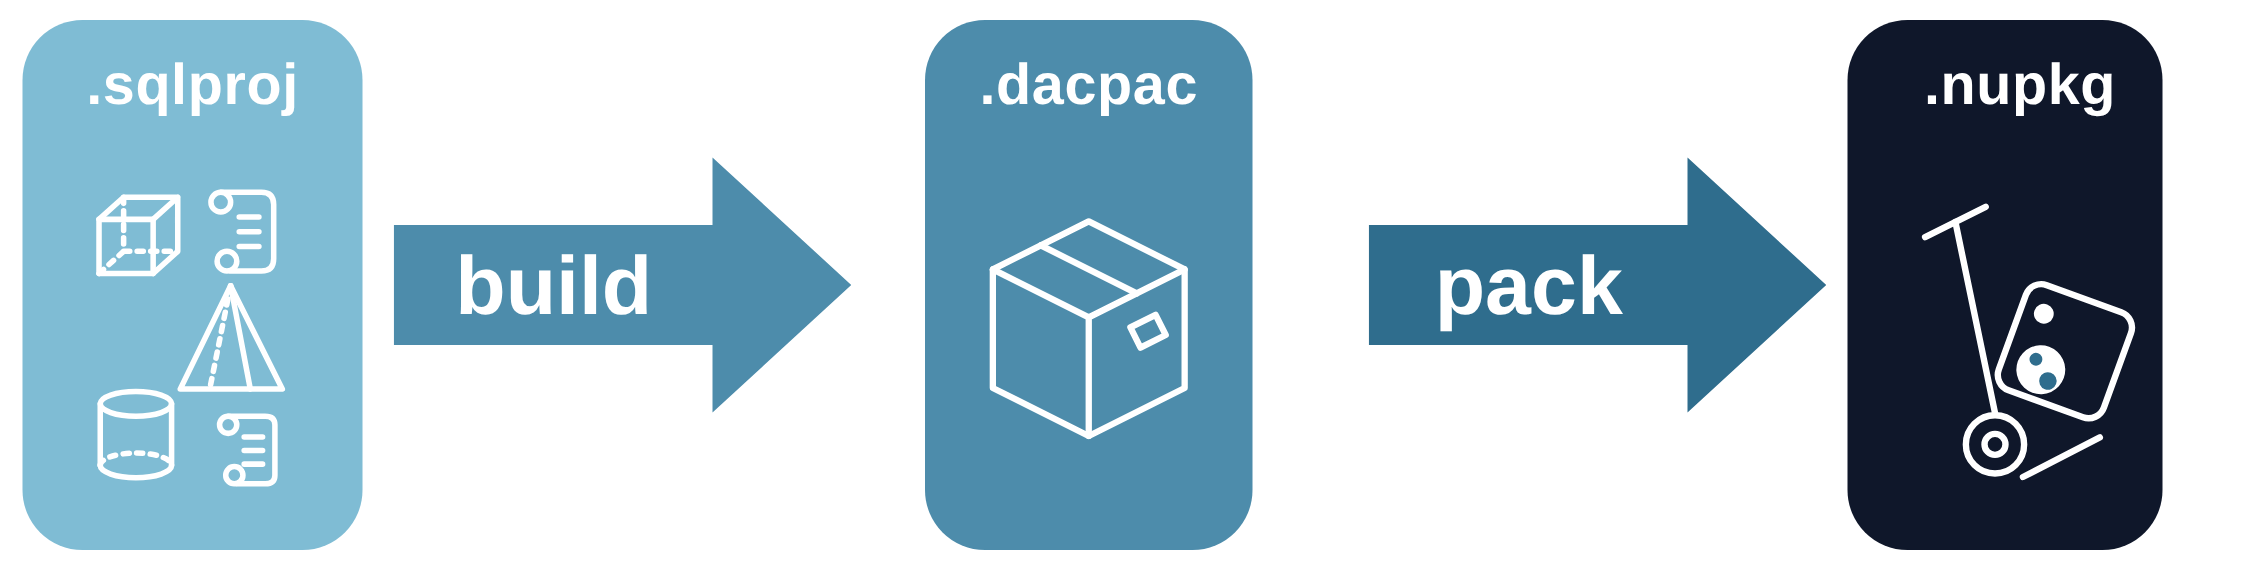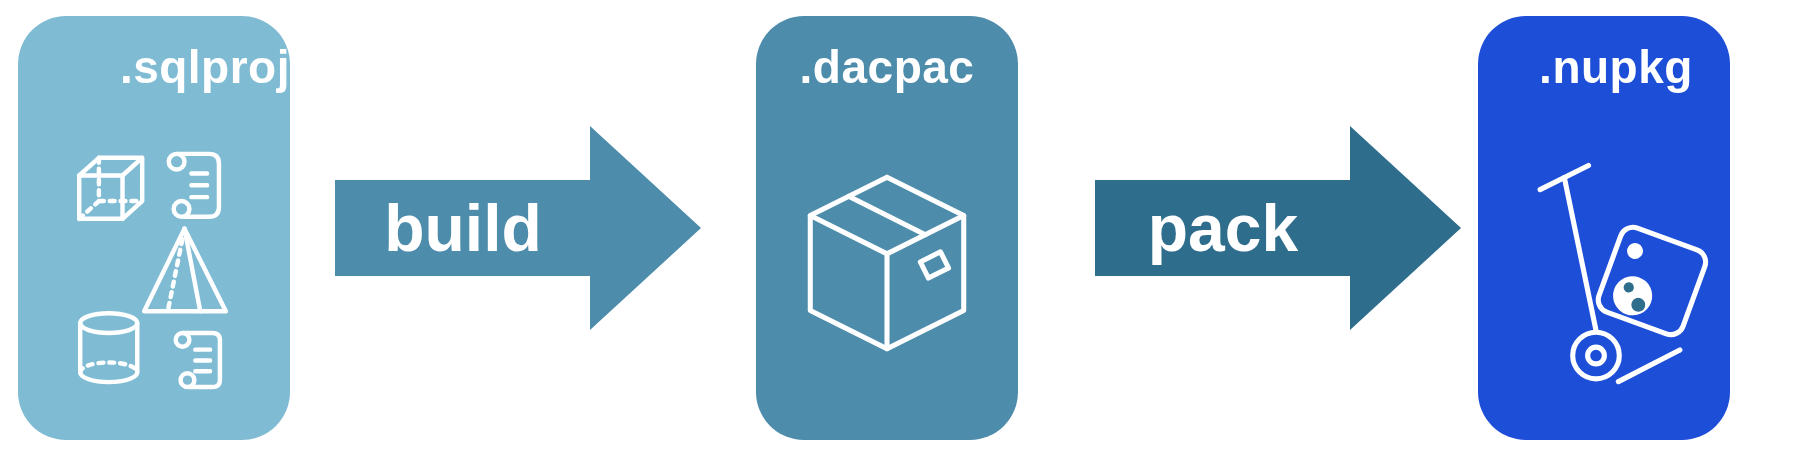--- a/index.html
+++ b/index.html
@@ -16,22 +16,22 @@
 
   .node {
     position: absolute;
     top: 16px;
     height: 424px;
     border-radius: 48px;
     display: flex;
     flex-direction: column;
     align-items: center;
   }
-  #node-sqlproj { left: 18px;  width: 272px; align-items: flex-end; }
-  #node-dacpac  { left: 740px; width: 262px; margin-left: 16px; }
+  #node-sqlproj { left: 18px;  width: 272px; }
+  #node-dacpac  { left: 740px; width: 262px; }
   #node-nupkg   { left: 1478px; width: 252px; }
 
   .node-label {
     color: #ffffff;
     font-weight: 700;
     font-size: 46px;
     margin-top: 24px;
     letter-spacing: 0.5px;
     white-space: nowrap;
   }
@@ -43,21 +43,21 @@
     align-items: center;
     justify-content: center;
   }
 
   .arrow {
     position: absolute;
     top: 118px;
     width: 370px;
     height: 220px;
   }
-  #arrow-build { left: 335px; }
+  #arrow-build { left: 315px; }
   #arrow-pack  { left: 1095px; }
 
   .arrow text {
     font-family: "Liberation Sans", sans-serif;
     font-weight: 700;
     font-size: 66px;
   }
 </style>
 </head>
 <body>
@@ -126,21 +126,21 @@
     </div>
   </div>
 
   <div class="arrow" id="arrow-pack">
     <svg width="370" height="220" viewBox="0 0 370 220">
       <polygon points="0,62 255,62 255,8 366,110 255,212 255,158 0,158" fill="#2f6d8d"></polygon>
       <text x="128" y="133" text-anchor="middle" fill="#ffffff">pack</text>
     </svg>
   </div>
 
-  <div class="node" id="node-nupkg" style="background-color: #1d4ed8; padding-left: 24px;">
+  <div class="node" id="node-nupkg" style="background-color: #0f172a; padding-left: 24px;">
     <div class="node-label">.nupkg</div>
     <div class="node-icon">
       <svg width="205" height="252" viewBox="0 0 220 270" fill="none" stroke-width="5.5" stroke-linecap="round" stroke-linejoin="round" stroke="#ffffff">
         <g>
           <path d="M28,52 L80,26"></path>
           <path d="M54,39 L88,203"></path>
           <path d="M112,258 L178,224"></path>
           <circle cx="88" cy="230" r="25"></circle>
           <circle cx="88" cy="230" r="9"></circle>
         </g>

